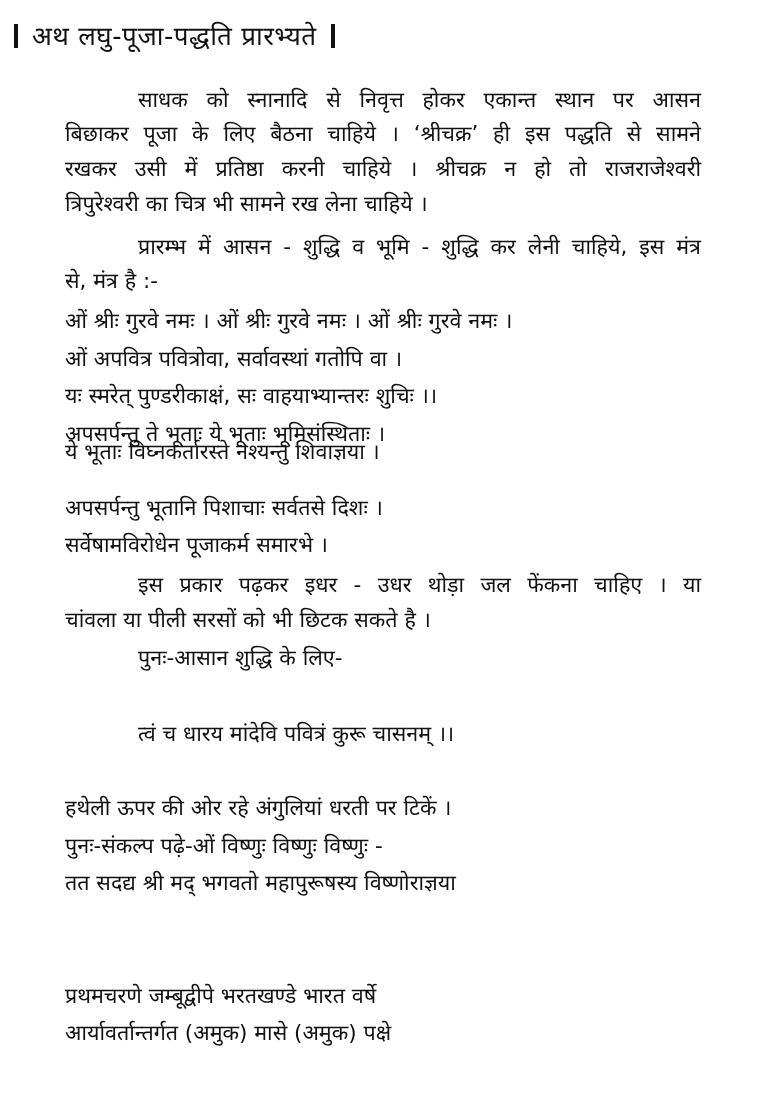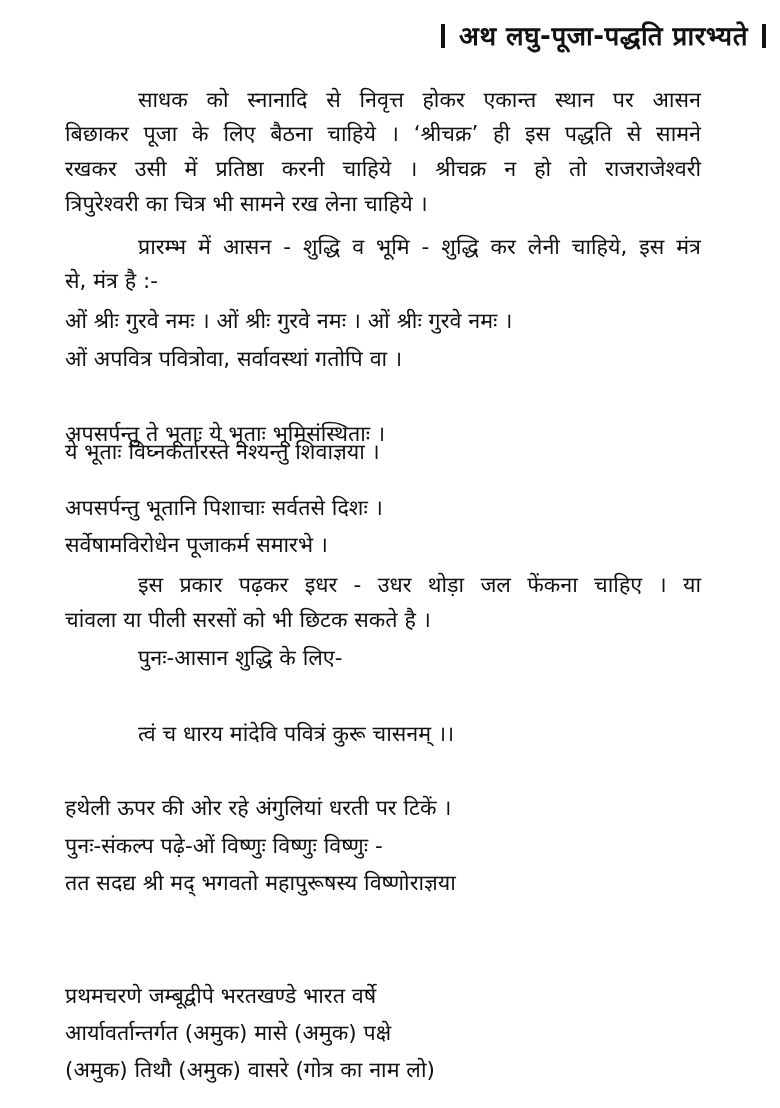--- a/index.html
+++ b/index.html
@@ -20,23 +20,23 @@
       left: 0;
       top: 0;
       width: 780px;
       height: 1108px;
     }
     .title {
       position: absolute;
       top: 16px;
       left: 0;
       width: 780px;
-      text-align: right;
+      text-align: left;
       font-size: 26px;
-      font-weight: bold;
+      font-weight: normal;
       line-height: 40px;
       letter-spacing: 0.5px;
     }
     .title .bar {
       display: inline-block;
       width: 4px;
       height: 24px;
       background: #111;
       vertical-align: middle;
       margin: 0 14px;
@@ -67,27 +67,27 @@
   </div>
 
   <div class="line indent justify" style="top:84px">साधक को स्नानादि से निवृत्त होकर एकान्त स्थान पर आसन</div>
   <div class="line justify" style="top:118px">बिछाकर पूजा के लिए बैठना चाहिये । ‘श्रीचक्र’ ही इस पद्धति से सामने</div>
   <div class="line justify" style="top:153px">रखकर उसी में प्रतिष्ठा करनी चाहिये । श्रीचक्र न हो तो राजराजेश्वरी</div>
   <div class="line indent justify" style="top:231px">प्रारम्भ में आसन - शुद्धि व भूमि - शुद्धि कर लेनी चाहिये, इस मंत्र</div>
   <div class="line" style="top:188px">त्रिपुरेश्वरी का चित्र भी सामने रख लेना चाहिये ।</div>
   <div class="line" style="top:265px">से, मंत्र है :-</div>
   <div class="line" style="top:305px">ओं श्रीः गुरवे नमः । ओं श्रीः गुरवे नमः । ओं श्रीः गुरवे नमः ।</div>
   <div class="line" style="top:343px">ओं अपवित्र पवित्रोवा, सर्वावस्थां गतोपि वा ।</div>
+  <div class="line" style="top:380px">यः स्मरेत् पुण्डरीकाक्षं, सः वाहयाभ्यान्तरः शुचिः ।।</div>
   <div class="line" style="top:418px">अपसर्पन्तु ते भूताः ये भूताः भूमिसंस्थिताः ।</div>
   <div class="line" style="top:436px">ये भूताः विघ्नकर्तारस्ते नश्यन्तु शिवाज्ञया ।</div>
   <div class="line" style="top:492px">अपसर्पन्तु भूतानि पिशाचाः सर्वतसे दिशः ।</div>
   <div class="line" style="top:529px">सर्वेषामविरोधेन पूजाकर्म समारभे ।</div>
   <div class="line indent justify" style="top:569px">इस प्रकार पढ़कर इधर - उधर थोड़ा जल फेंकना चाहिए । या</div>
   <div class="line" style="top:604px">चांवला या पीली सरसों को भी छिटक सकते है ।</div>
   <div class="line indent" style="top:642px">पुनः-आसान शुद्धि के लिए-</div>
   <div class="line indent" style="top:718px">त्वं च धारय मांदेवि पवित्रं कुरू चासनम् ।।</div>
   <div class="line" style="top:792px">हथेली ऊपर की ओर रहे अंगुलियां धरती पर टिकें ।</div>
   <div class="line" style="top:830px">पुनः-संकल्प पढ़े-ओं विष्णुः विष्णुः विष्णुः -</div>
   <div class="line" style="top:867px">तत सदद्य श्री मद् भगवतो महापुरूषस्य विष्णोराज्ञया</div>
   <div class="line" style="top:980px">प्रथमचरणे जम्बूद्वीपे भरतखण्डे भारत वर्षे</div>
   <div class="line" style="top:1017px">आर्यावर्तान्तर्गत (अमुक) मासे (अमुक) पक्षे</div>
-  <div class="line" style="top:1054px">(अमुक) तिथौ (अमुक) वासरे (गोत्र का नाम लो)</div>
 </div>
 
 </body></html>

